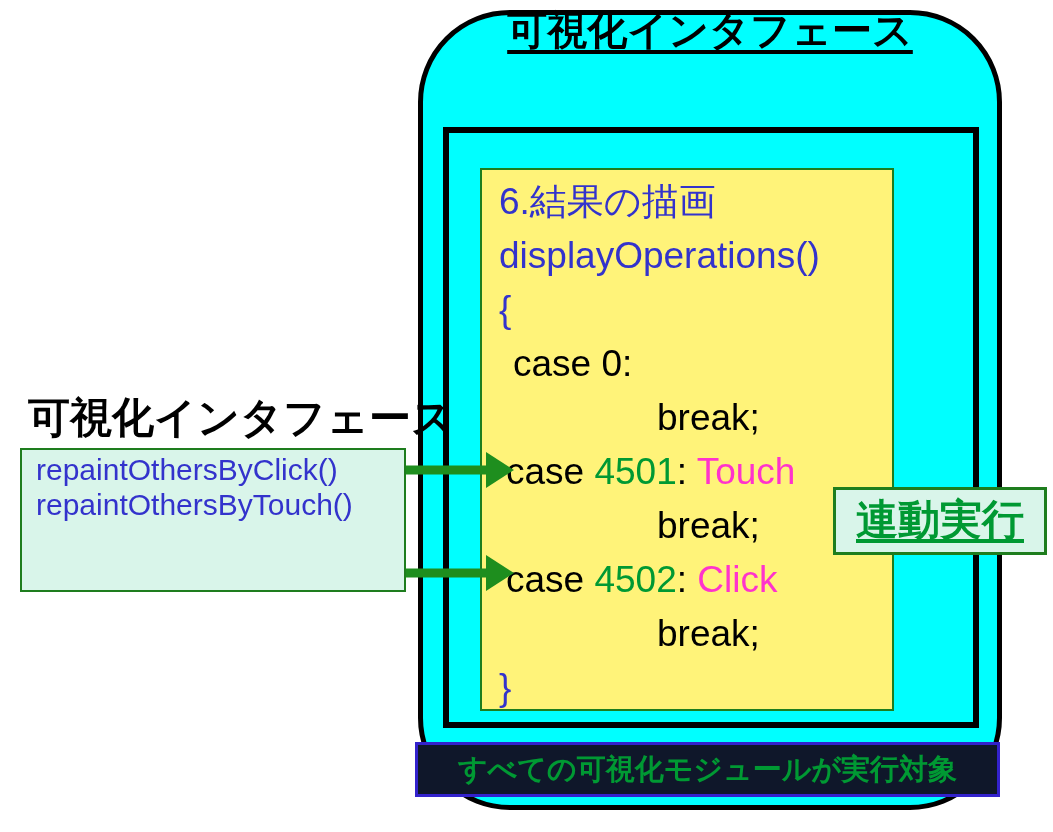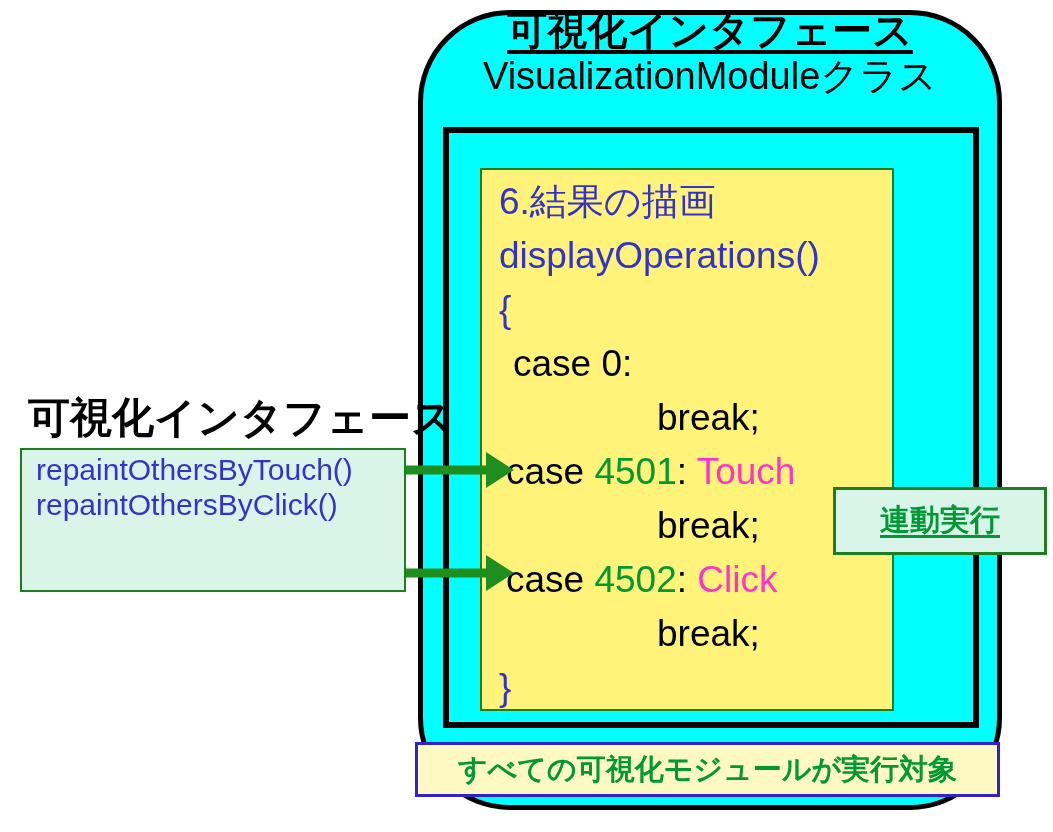--- a/index.html
+++ b/index.html
@@ -38,51 +38,50 @@
 
   
   .arrows{position:absolute; left:0; top:0; width:1053px; height:832px; z-index:10; pointer-events:none;}
   .arrow-line{stroke:var(--arrow-green); stroke-width:9;}
   .arrow-head{fill:var(--arrow-green);}
 
   
   .exec-box{position:absolute; left:833px; top:487px; width:214px; height:68px;
             background:var(--mint); border:3px solid var(--green-border); z-index:8;
             text-align:center;}
-  .exec-label{font-size:30px; line-height:60px; font-weight:bold; color:var(--green-text);
+  .exec-label{font-size:42px; line-height:60px; font-weight:bold; color:var(--green-text);
               text-decoration:underline; text-underline-offset:5px;}
 
   
   .bottom-note{position:absolute; left:415px; top:742px; width:585px; height:55px;
-               background:#fef9c3; border:3px solid var(--purple-border); z-index:8; text-align:center;}
+               background:#0f172a; border:3px solid var(--purple-border); z-index:8; text-align:center;}
   .bottom-label{font-size:29px; line-height:48px; font-weight:bold; color:var(--green-text);}
 </style>
 </head>
 <body>
 
 <div class="canvas">
 
   <div class="outer"></div>
 
   <div class="title-wrap">
     <div class="title-line1">可視化インタフェース</div>
-    <div class="title-line2">VisualizationModuleクラス</div>
   </div>
 
   <div class="inner"></div>
 
   <div class="yellow">
     <div class="code"><div class="code-line" style="padding-left: 0px;"><span style="color: rgb(51, 51, 204);">6.結果の描画</span></div><div class="code-line" style="padding-left: 0px;"><span style="color: rgb(51, 51, 204);">displayOperations()</span></div><div class="code-line" style="padding-left: 0px;"><span style="color: rgb(51, 51, 204);">{</span></div><div class="code-line" style="padding-left: 14px;"><span style="color: rgb(0, 0, 0);">case 0:</span></div><div class="code-line" style="padding-left: 158px;"><span style="color: rgb(0, 0, 0);">break;</span></div><div class="code-line" style="padding-left: 7px;"><span style="color: rgb(0, 0, 0);">case </span><span style="color: rgb(0, 153, 51);">4501</span><span style="color: rgb(0, 0, 0);">: </span><span style="color: rgb(255, 51, 204);">Touch</span></div><div class="code-line" style="padding-left: 158px;"><span style="color: rgb(0, 0, 0);">break;</span></div><div class="code-line" style="padding-left: 7px;"><span style="color: rgb(0, 0, 0);">case </span><span style="color: rgb(0, 153, 51);">4502</span><span style="color: rgb(0, 0, 0);">: </span><span style="color: rgb(255, 51, 204);">Click</span></div><div class="code-line" style="padding-left: 158px;"><span style="color: rgb(0, 0, 0);">break;</span></div><div class="code-line" style="padding-left: 0px;"><span style="color: rgb(51, 51, 204);">}</span></div></div>
   </div>
 
   <div class="left-label">可視化インタフェース</div>
 
   <div class="mint-box">
+    <div class="mint-method">repaintOthersByClick()</div>
     <div class="mint-method">repaintOthersByTouch()</div>
-    <div class="mint-method">repaintOthersByClick()</div>
   </div>
 
   <svg class="arrows" viewBox="0 0 1053 832" xmlns="http://www.w3.org/2000/svg">
     <g>
       <line class="arrow-line" x1="406" y1="470" x2="487" y2="470"></line>
       <polygon class="arrow-head" points="486,452 486,488 514,470"></polygon>
     </g>
     <g>
       <line class="arrow-line" x1="406" y1="573" x2="487" y2="573"></line>
       <polygon class="arrow-head" points="486,555 486,591 514,573"></polygon>

